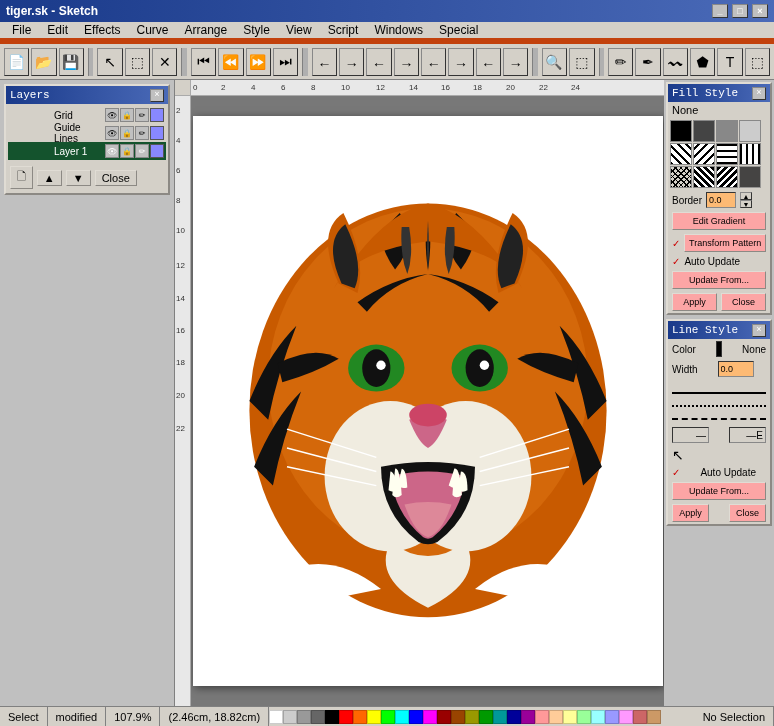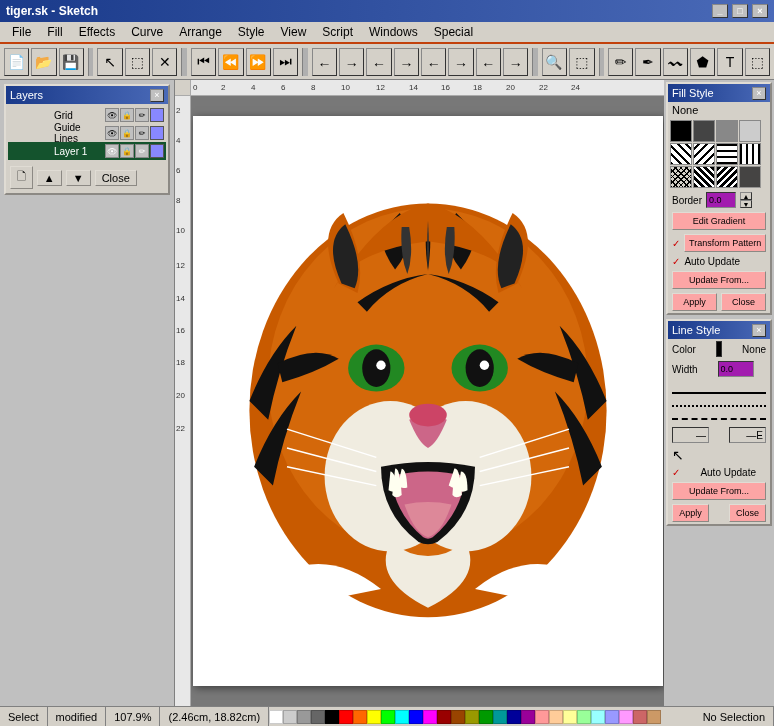--- a/index.html
+++ b/index.html
@@ -26,21 +26,21 @@
       display: flex; align-items: center; justify-content: center;
       cursor: pointer;
     }
 
     
     #menubar {
       background: #d4d0c8;
       height: 22px;
       display: flex;
       align-items: center;
-      border-bottom: 2px solid #c2410c;
+      border-bottom: 6px solid #c2410c;
       padding: 0 4px;
     }
     .menu-item {
       padding: 2px 8px;
       cursor: pointer;
       font-size: 12px;
       color: #000;
     }
 
     
@@ -103,20 +103,21 @@
       margin: 4px;
       flex-shrink: 0;
     }
     .panel-titlebar {
       background: linear-gradient(to right, #1a3a8a, #4a6ab8);
       color: white;
       height: 18px;
       display: flex; align-items: center; justify-content: space-between;
       padding: 0 4px;
       font-size: 11px;
+      font-family: Liberation Mono, monospace;
     }
     .panel-close {
       width: 14px; height: 13px;
       background: #c0c0c0;
       border: 1px outset #888;
       font-size: 9px;
       display: flex; align-items: center; justify-content: center;
       cursor: pointer;
     }
 
@@ -205,21 +206,21 @@
     
     #line-style-panel {
       background: #d4d0c8;
       border: 2px outset #e0dcd4;
       margin: 2px;
     }
     .line-row { display: flex; align-items: center; padding: 2px 4px; gap: 20px; font-size: 10px; }
     .color-box { width: 16px; height: 16px; background: black; border: 1px solid #333; cursor: pointer; }
     .input-field {
       width: 36px; height: 16px;
-      background: #a21caf;
+      background: #fdba74;
       border: 1px inset #888;
       font-size: 9px;
       padding: 0 2px;
     }
     .line-sample {
       height: 10px; margin: 2px 4px;
       border-bottom: 2px solid black;
     }
 
     
@@ -283,21 +284,21 @@
   <span>tiger.sk - Sketch</span>
   <div id="titlebar-controls">
     <div class="titlebar-btn">_</div>
     <div class="titlebar-btn">□</div>
     <div class="titlebar-btn">×</div>
   </div>
 </div>
 
 <div id="menubar">
   <span class="menu-item">File</span>
-  <span class="menu-item">Fill</span>
+  <span class="menu-item">Edit</span>
   <span class="menu-item">Effects</span>
   <span class="menu-item">Curve</span>
   <span class="menu-item">Arrange</span>
   <span class="menu-item">Style</span>
   <span class="menu-item">View</span>
   <span class="menu-item">Script</span>
   <span class="menu-item">Windows</span>
   <span class="menu-item">Special</span>
 </div>
 

